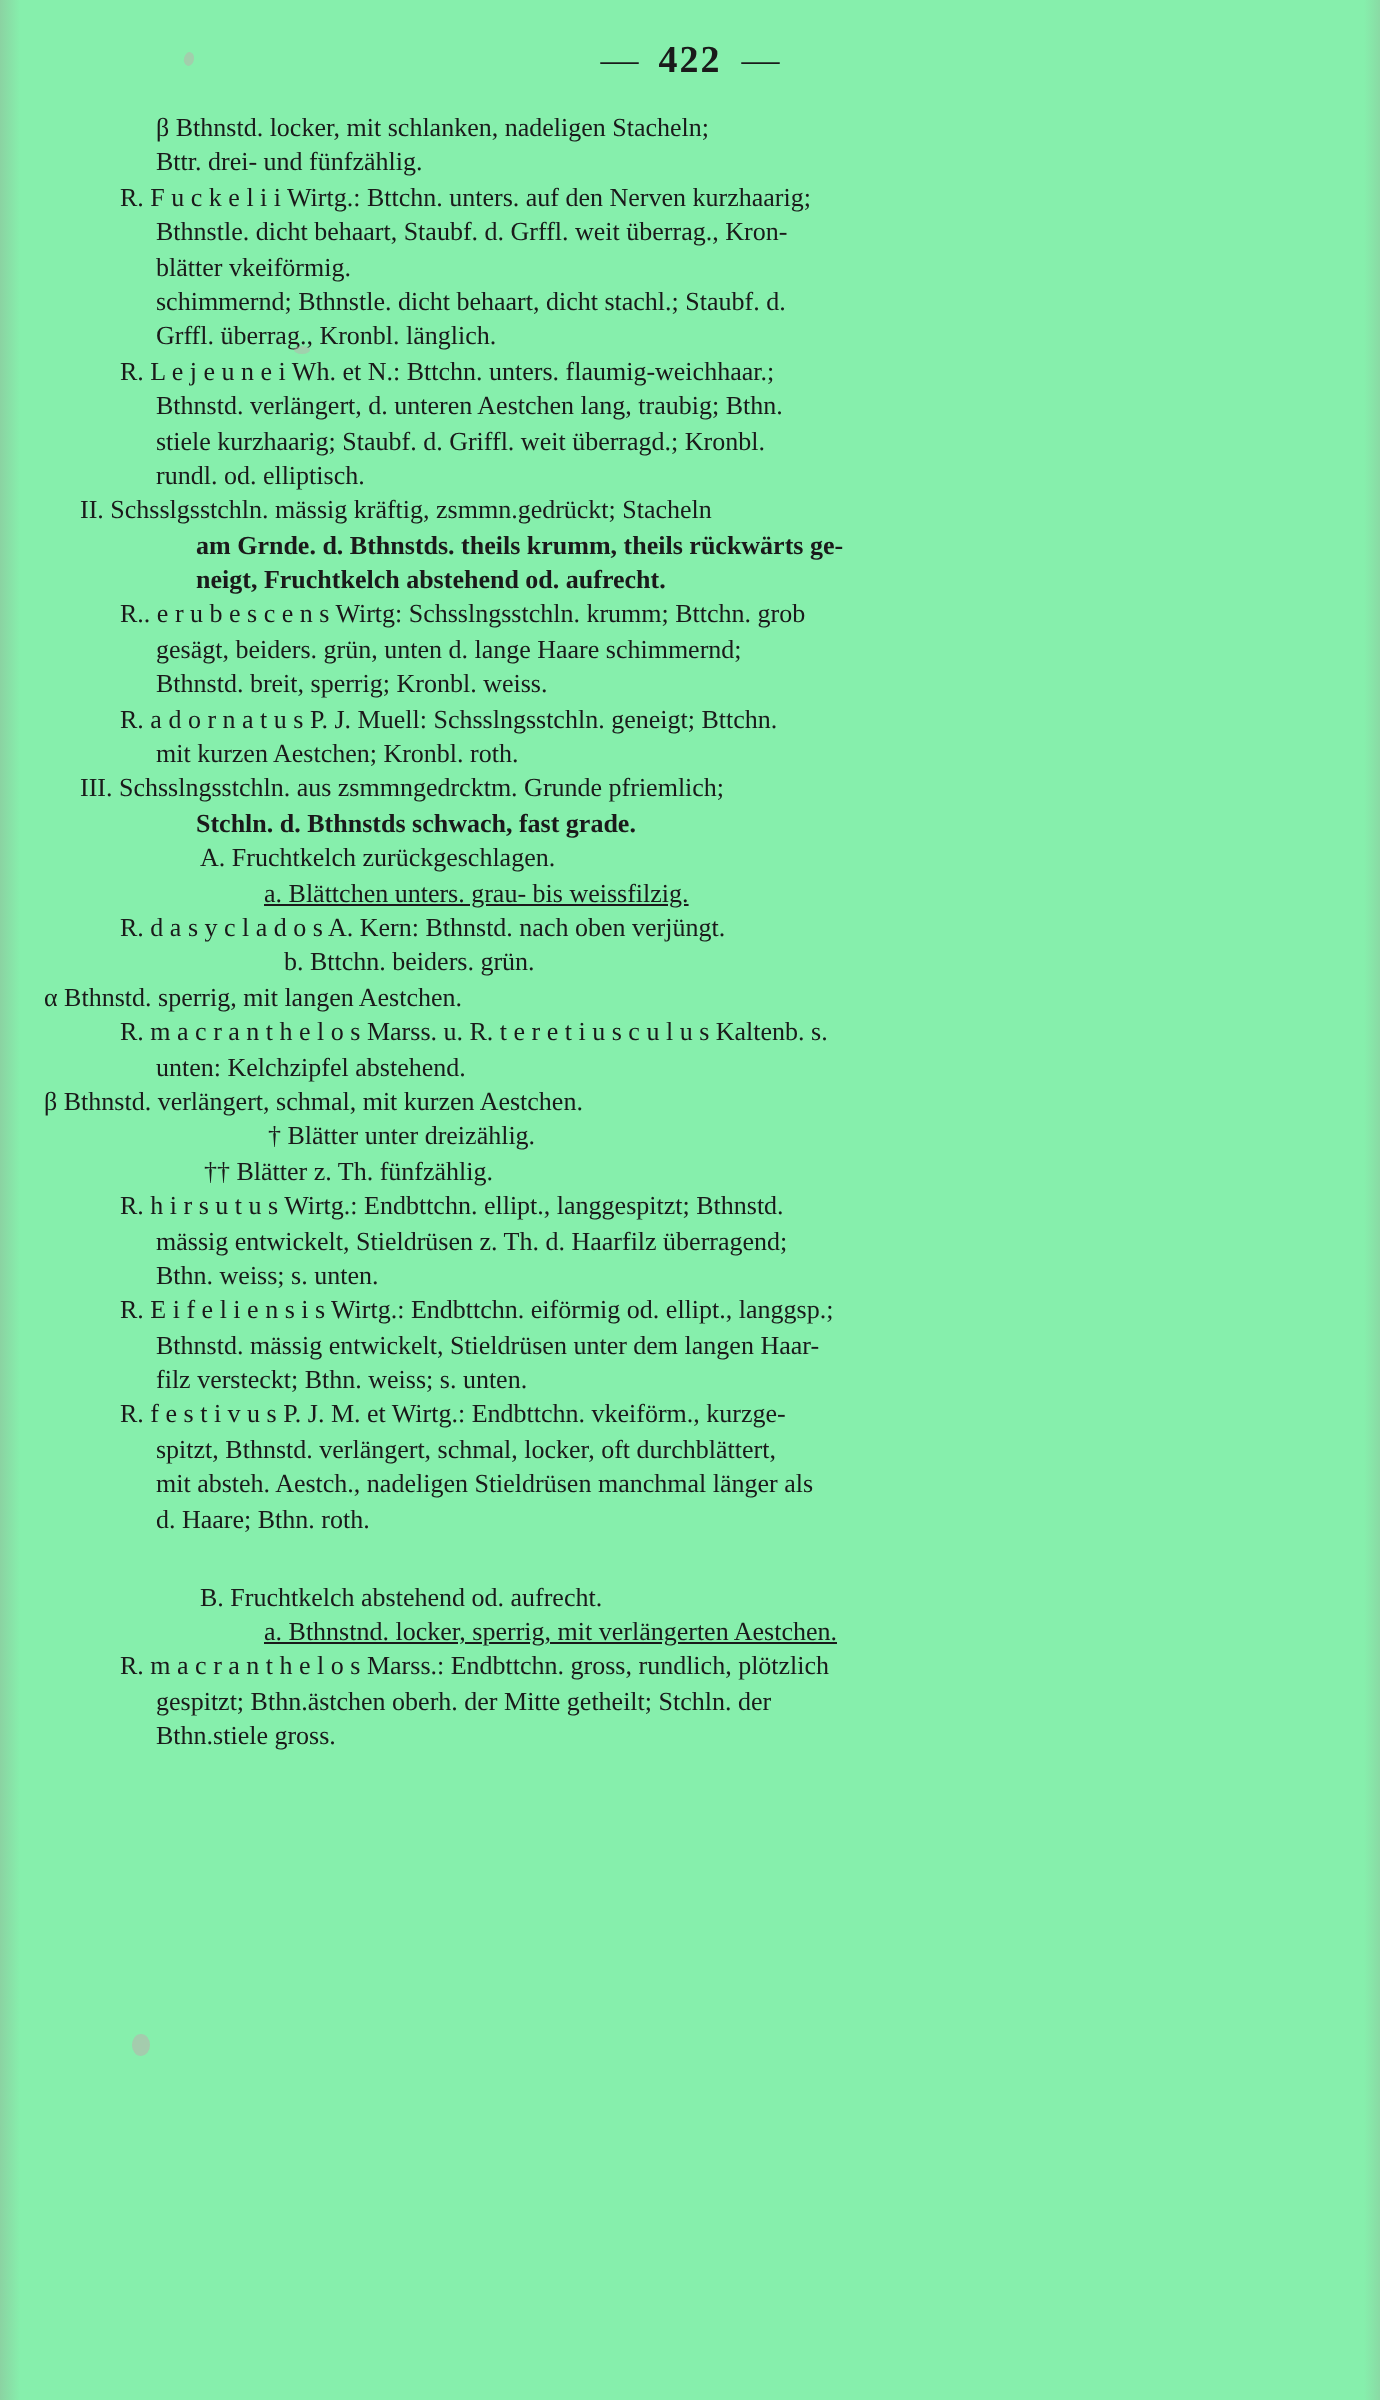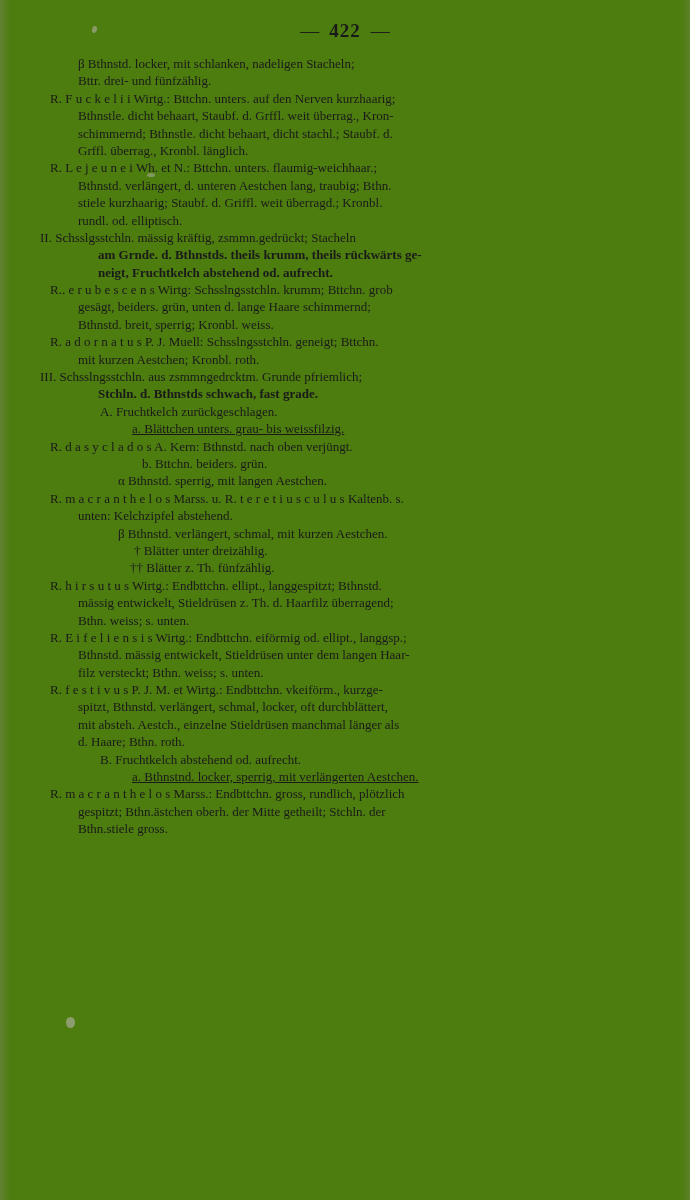--- a/index.html
+++ b/index.html
@@ -11,21 +11,21 @@
     width: 690px;
     height: 1200px;
     overflow: hidden;
     font-family: "Liberation Serif", serif;
     color: #1a1a1a;
   }
   .page {
     position: relative;
     width: 690px;
     height: 1200px;
-    background: #4d7c0f;
+    background: #86efac;
     padding: 0;
     box-sizing: border-box;
   }
   .page-header {
     text-align: center;
     font-family: "Liberation Serif", serif;
     font-size: 19px;
     font-weight: bold;
     letter-spacing: 1px;
     padding-top: 20px;
@@ -40,31 +40,31 @@
     padding: 0 22px 0 22px;
     font-size: 13px;
     line-height: 1.30;
     text-align: justify;
   }
   .entry {
     margin: 0 0 0.5px 0;
     text-indent: 0;
   }
   
-  .lvl-sp { margin-left: 8px; text-indent: -8px; padding-left: 28px; }
+  .lvl-sp { margin-left: 18px; text-indent: -8px; padding-left: 28px; }
   .ind1 { margin-left: 36px; text-indent: -18px; }       
   .ind2 { margin-left: 56px; text-indent: 0; }
   .ind3 { margin-left: 76px; text-indent: 0; font-weight: bold; }
   .ind-beta { margin-left: 56px; text-indent: 0; }
   .ind-b  { margin-left: 120px; text-indent: 0; }
-  .ind-alpha { margin-left: 96px; text-indent: 0; }
+  .ind-alpha { text-indent: 0; }
   .ind-dagger { margin-left: 112px; text-indent: 0; }
-  .ind-dagger2 { margin-left: 108px; text-indent: 0; }
+  .ind-dagger2 { margin-left: 80px; text-indent: 0; }
   .ind-A { margin-left: 78px; text-indent: 0; }
-  .ind-B { margin-left: 78px; text-indent: 0; }
+  .ind-B { margin-left: 78px; text-indent: 0; margin-top: 22px; }
   .ind-aa { margin-left: 110px; text-indent: 0; text-decoration: underline; }
   .smudge {
     position: absolute;
     border-radius: 50%;
     background: #b9b4ad;
     opacity: .55;
   }
   .smudge.s1 { left: 92px; top: 26px; width: 5px; height: 7px; transform: rotate(12deg); }
   .smudge.s2 { left: 147px; top: 173px; width: 8px; height: 4px; opacity:.5; }
   .smudge.s3 { left: 66px; top: 1017px; width: 9px; height: 11px; opacity:.6; }
@@ -95,20 +95,21 @@
 
   <div class="page-header">
     <span class="dash">—</span><span>422</span><span class="dash">—</span>
   </div>
 
   <div class="body-col">
     <p class="entry ind-beta">β Bthnstd. locker, mit schlanken, nadeligen Stacheln;</p>
     <p class="entry ind2">Bttr. drei- und fünfzählig.</p>
     <p class="entry lvl-sp">R. F u c k e l i i Wirtg.: Bttchn. unters. auf den Nerven kurzhaarig;</p>
     <p class="entry ind2">Bthnstle. dicht behaart, Staubf. d. Grffl. weit überrag., Kron-</p>
+    <p class="entry ind2">blätter vkeiförmig.</p>
     <p class="entry ind2">schimmernd; Bthnstle. dicht behaart, dicht stachl.; Staubf. d.</p>
     <p class="entry ind2">Grffl. überrag., Kronbl. länglich.</p>
     <p class="entry lvl-sp">R. L e j e u n e i Wh. et N.: Bttchn. unters. flaumig-weichhaar.;</p>
     <p class="entry ind2">Bthnstd. verlängert, d. unteren Aestchen lang, traubig; Bthn.</p>
     <p class="entry ind2">stiele kurzhaarig; Staubf. d. Griffl. weit überragd.; Kronbl.</p>
     <p class="entry ind2">rundl. od. elliptisch.</p>
     <p class="entry ind1">II. Schsslgsstchln. mässig kräftig, zsmmn.gedrückt; Stacheln</p>
     <p class="entry ind3">am Grnde. d. Bthnstds. theils krumm, theils rückwärts ge-</p>
     <p class="entry ind3">neigt, Fruchtkelch abstehend od. aufrecht.</p>
     <p class="entry lvl-sp">R.. e r u b e s c e n s Wirtg: Schsslngsstchln. krumm; Bttchn. grob</p>
@@ -129,21 +130,21 @@
     <p class="entry ind-dagger">† Blätter unter dreizählig.</p>
     <p class="entry ind-dagger2">†† Blätter z. Th. fünfzählig.</p>
     <p class="entry lvl-sp">R. h i r s u t u s Wirtg.: Endbttchn. ellipt., langgespitzt; Bthnstd.</p>
     <p class="entry ind2">mässig entwickelt, Stieldrüsen z. Th. d. Haarfilz überragend;</p>
     <p class="entry ind2">Bthn. weiss; s. unten.</p>
     <p class="entry lvl-sp">R. E i f e l i e n s i s Wirtg.: Endbttchn. eiförmig od. ellipt., langgsp.;</p>
     <p class="entry ind2">Bthnstd. mässig entwickelt, Stieldrüsen unter dem langen Haar-</p>
     <p class="entry ind2">filz versteckt; Bthn. weiss; s. unten.</p>
     <p class="entry lvl-sp">R. f e s t i v u s P. J. M. et Wirtg.: Endbttchn. vkeiförm., kurzge-</p>
     <p class="entry ind2">spitzt, Bthnstd. verlängert, schmal, locker, oft durchblättert,</p>
-    <p class="entry ind2">mit absteh. Aestch., einzelne Stieldrüsen manchmal länger als</p>
+    <p class="entry ind2">mit absteh. Aestch., nadeligen Stieldrüsen manchmal länger als</p>
     <p class="entry ind2">d. Haare; Bthn. roth.</p>
     <p class="entry ind-B">B. Fruchtkelch abstehend od. aufrecht.</p>
     <p class="entry ind-aa">a. Bthnstnd. locker, sperrig, mit verlängerten Aestchen.</p>
     <p class="entry lvl-sp">R. m a c r a n t h e l o s Marss.: Endbttchn. gross, rundlich, plötzlich</p>
     <p class="entry ind2">gespitzt; Bthn.ästchen oberh. der Mitte getheilt; Stchln. der</p>
     <p class="entry ind2">Bthn.stiele gross.</p>
   </div>
 </div>
 
 </body></html>

